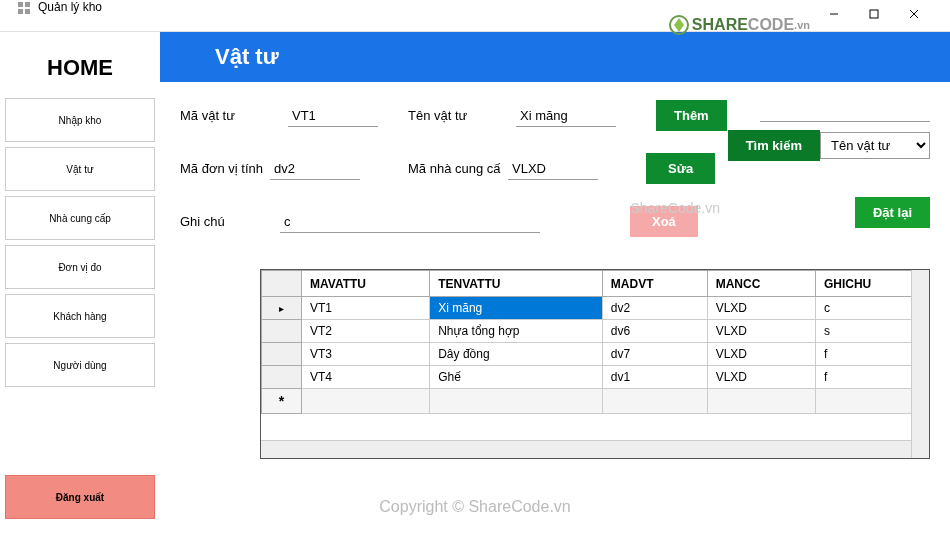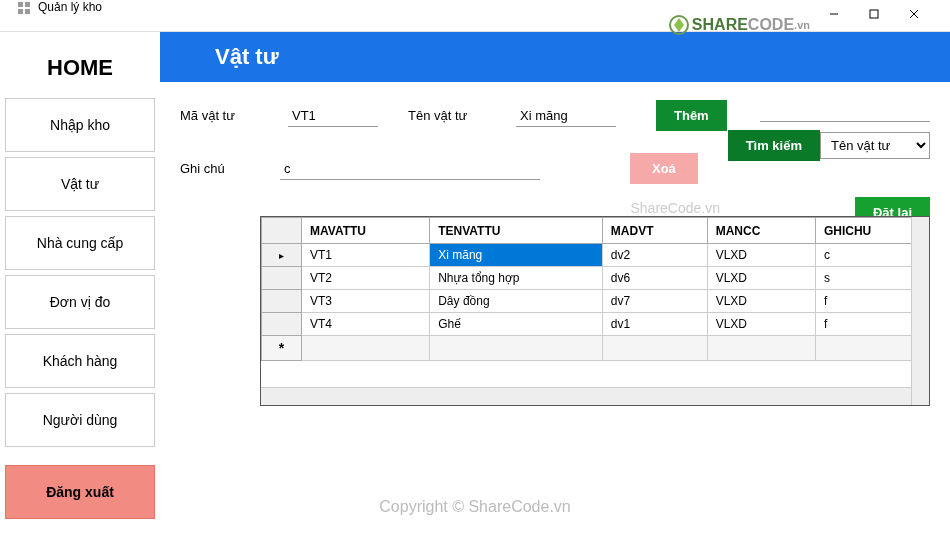--- a/index.html
+++ b/index.html
@@ -19,21 +19,21 @@
     .watermark-logo .vn { color: #999; font-size: 11px; }
     .watermark-text { position: absolute; bottom: 20px; left: 50%; transform: translateX(-50%); font-size: 16px; color: #bbb; z-index: 5; pointer-events: none; }
     .watermark-text2 { position: absolute; top: 200px; right: 230px; font-size: 14px; color: #ccc; z-index: 5; pointer-events: none; }
     
     
     .container { display: flex; height: calc(100% - 30px); }
     
     
     .sidebar { width: 160px; background: #fff; display: flex; flex-direction: column; padding: 5px; gap: 5px; }
     .home-label { font-size: 22px; font-weight: bold; text-align: center; padding: 18px 0 12px 0; }
-    .nav-btn { height: 54px; border: 1px solid #ccc; background: #fff; font-size: 14px; cursor: pointer; display: flex; align-items: center; justify-content: center; }
+    .nav-btn { height: 44px; border: 1px solid #ccc; background: #fff; font-size: 10px; cursor: pointer; display: flex; align-items: center; justify-content: center; }
     .nav-btn.logout { background: #f28b82; border: 1px solid #e57368; margin-top: auto; margin-bottom: 14px; font-weight: bold; }
     
     
     .content { flex: 1; display: flex; flex-direction: column; background: #fff; }
     .page-header { background: #1b73e8; color: #fff; height: 50px; display: flex; align-items: center; padding-left: 55px; font-size: 22px; font-weight: bold; }
     
     .form-area { padding: 18px 20px 10px 20px; position: relative; }
     .form-row { display: flex; align-items: center; margin-bottom: 22px; gap: 10px; }
     .form-label { font-size: 13px; width: 90px; }
     .form-input { border: none; border-bottom: 1px solid #999; padding: 3px 4px; font-size: 13px; width: 90px; outline: none; }
@@ -134,20 +134,31 @@
           <span class="form-label">Mã vật tư</span>
           <input class="form-input" value="VT1" style="">
         </div>
         <div class="arranged" style="margin-left:20px">
           <span class="form-label">Tên vật tư</span>
           <input class="form-input wide" value="Xi măng" style="">
         </div>
         <button class="btn btn-green" style="margin-left:30px">Thêm</button>
       </div>
 
+      <div class="form-row">
+        <div class="arranged">
+          <span class="form-label">Mã đơn vị tính</span>
+          <input class="form-input" style="margin-left: -18px;" value="dv2">
+        </div>
+        <div class="arranged" style="margin-left:38px">
+          <span class="form-label" style="width:100px">Mã nhà cung cấ</span>
+          <input class="form-input" style="margin-left: -18px;" value="VLXD">
+        </div>
+        <button class="btn btn-green" style="margin-left:38px;padding:8px 22px">Sửa</button>
+      </div>
 
       <div class="form-row">
         <span class="form-label">Ghi chú</span>
         <input class="form-input" style="width: 260px;" value="c">
         <button class="btn btn-pink" style="margin-left:80px;padding:8px 22px">Xoá</button>
       </div>
 
       <div class="search-box">
         <input class="search-input" value="" style="">
         <div class="search-row">

